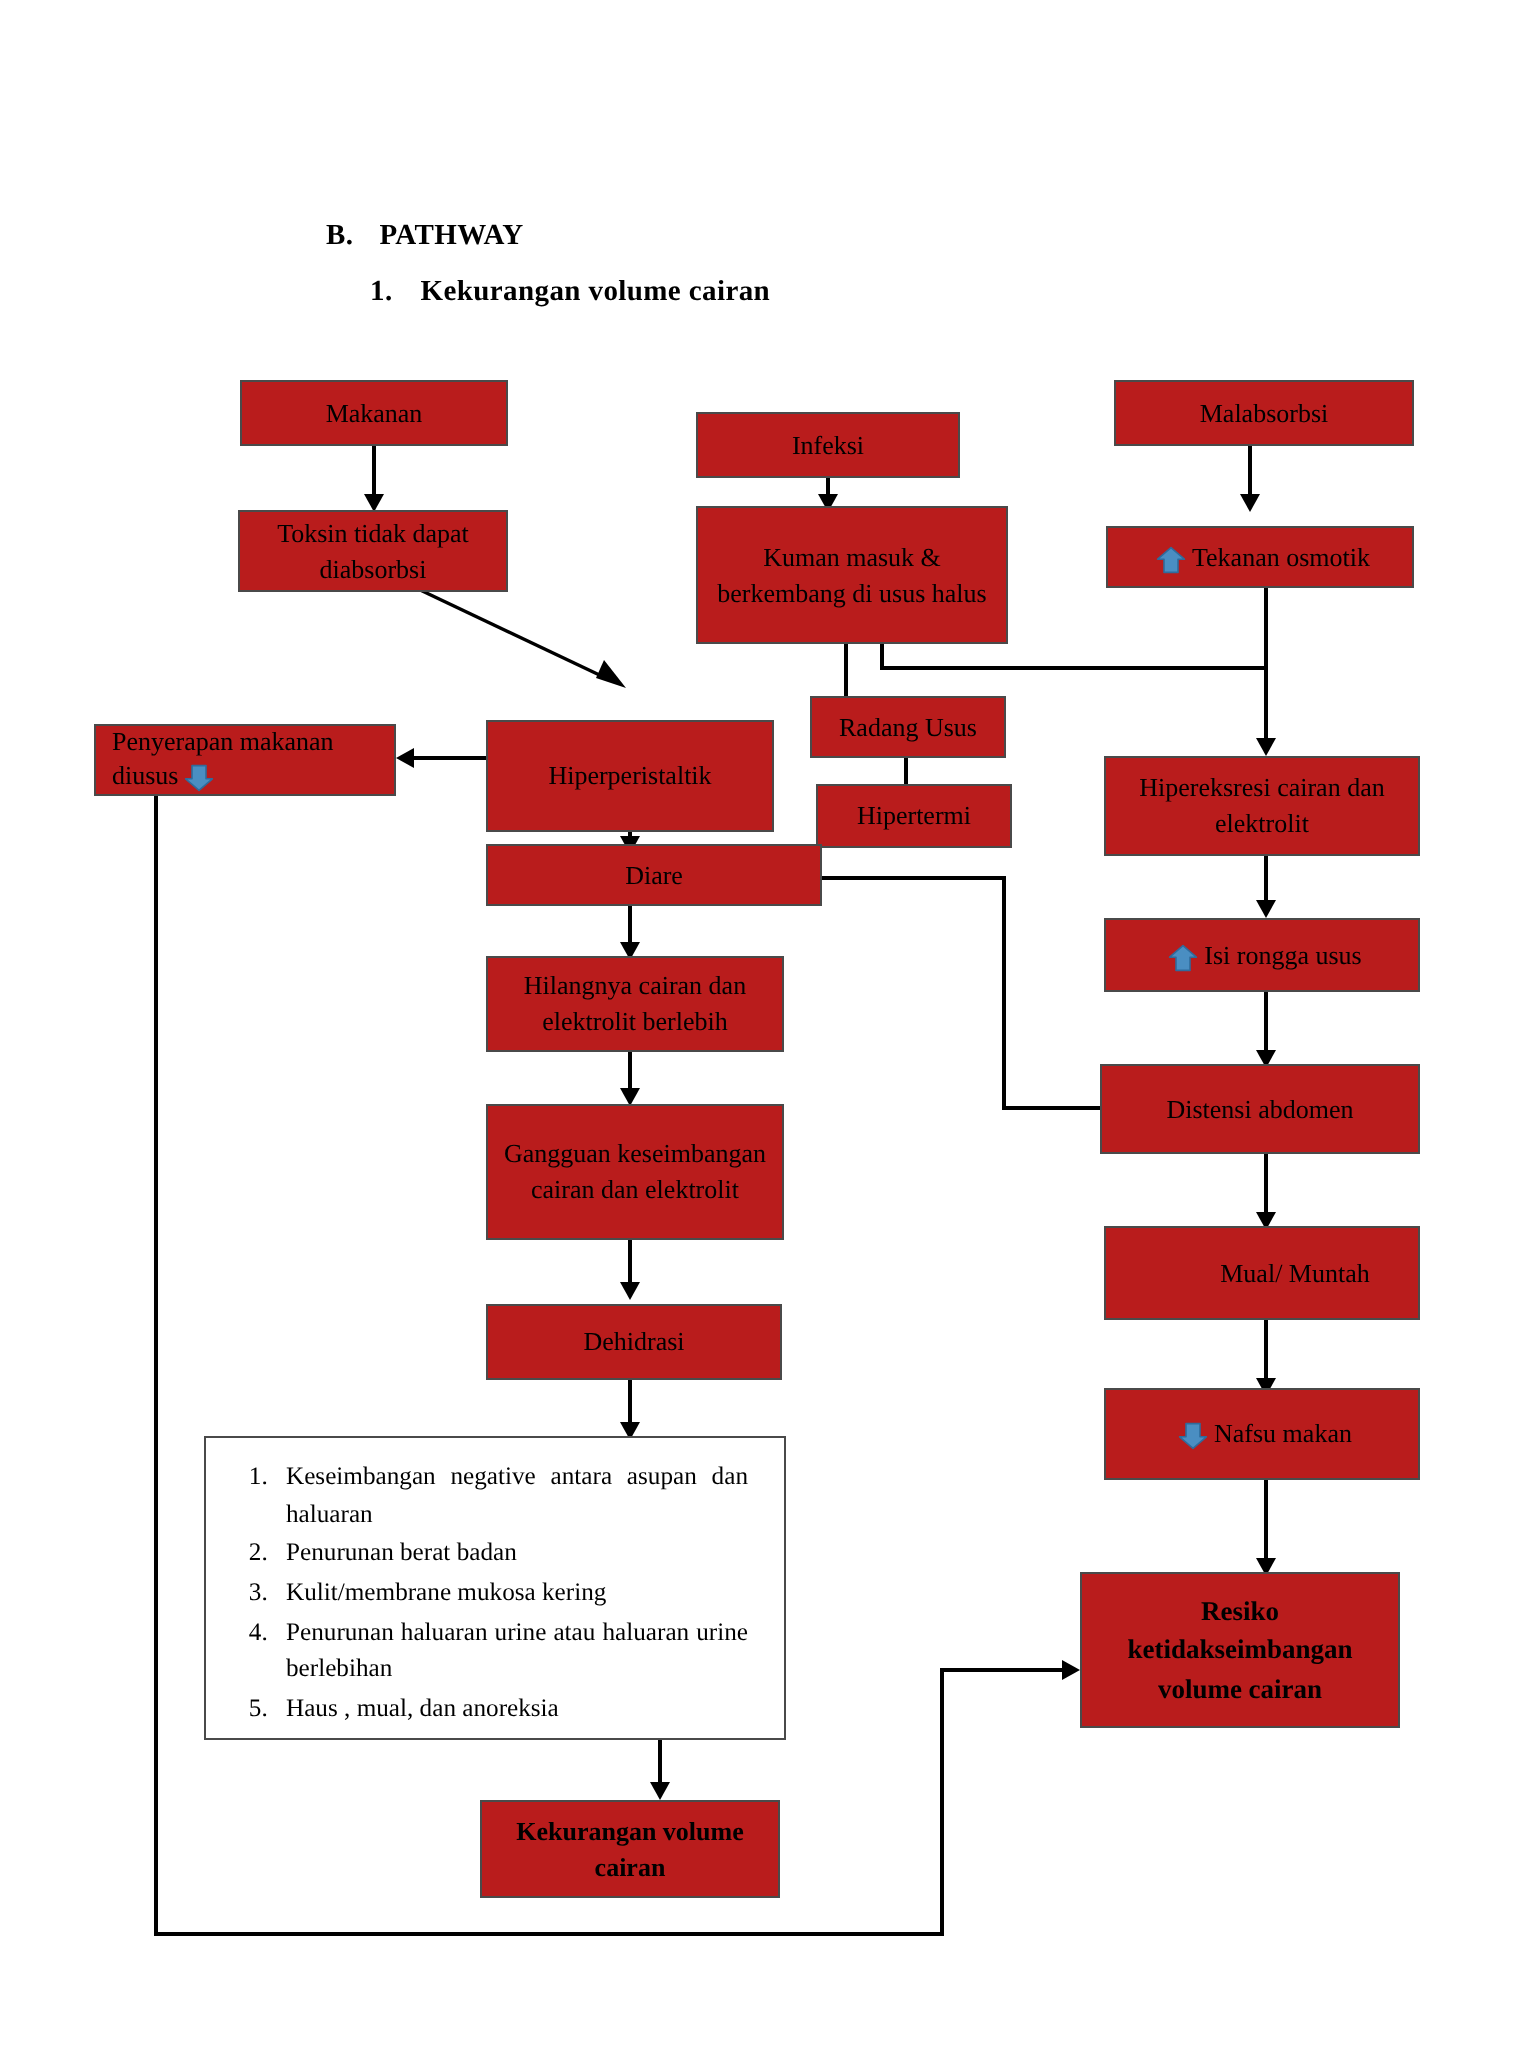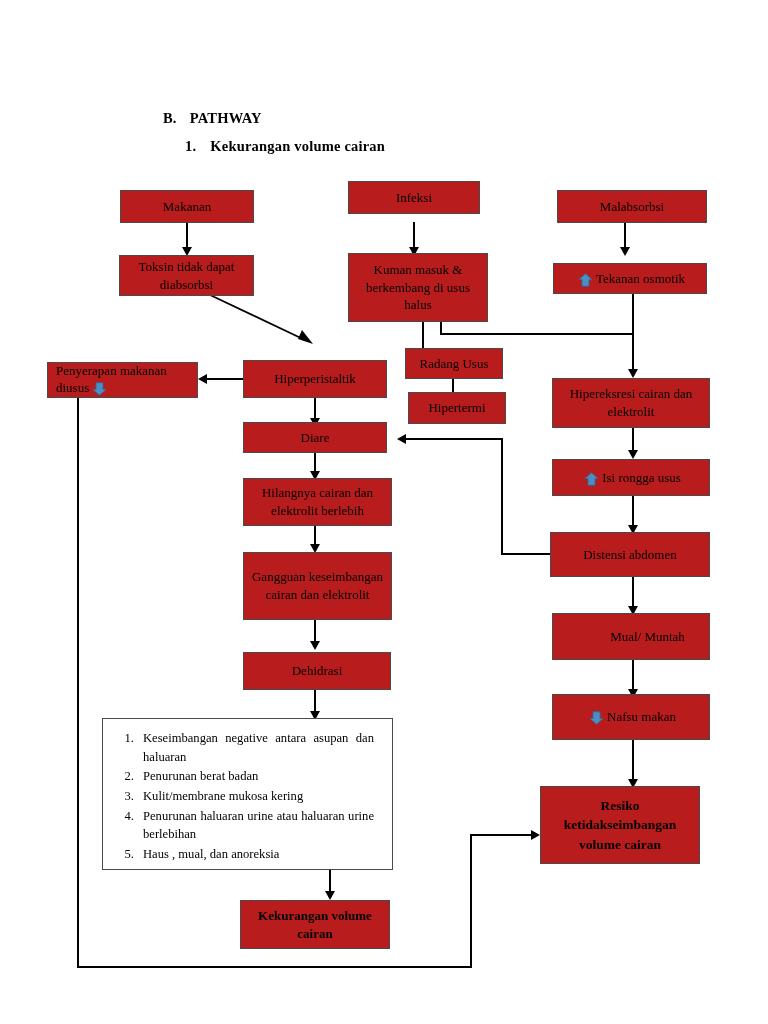--- a/index.html
+++ b/index.html
@@ -203,25 +203,25 @@
   <div class="arrowhead ah-right" style="left:531px; top:830px;"></div>
 
   <div class="node" style="left:120px; top:190px; width:134px; height:33px;">
     <span class="txt">Makanan</span>
   </div>
 
   <div class="node" style="left:119px; top:255px; width:135px; height:41px;">
     <span class="txt">Toksin tidak dapat diabsorbsi</span>
   </div>
 
-  <div class="node" style="left:348px; top:181px; width:132px; height:33px;text-align:center;">
+  <div class="node" style="left:348px; top:206px; width:132px; height:33px;text-align:center;">
     <span class="txt">Infeksi</span>
   </div>
 
-  <div class="node" style="left:348px; top:253px; width:140px; height:69px;">
+  <div class="node" style="left:348px; top:253px; width:156px; height:69px;">
     <span class="txt">Kuman masuk &amp; berkembang di usus halus</span>
   </div>
 
   <div class="node" style="left:557px; top:190px; width:150px; height:33px;">
     <span class="txt">Malabsorbsi</span>
   </div>
 
   <div class="node" style="left:553px; top:263px; width:154px; height:31px;">
     <span class="txt">
       <span class="fatarrow">
@@ -233,33 +233,33 @@
   </div>
 
   <div class="node" style="left:405px; top:348px; width:98px; height:31px;">
     <span class="txt">Radang Usus</span>
   </div>
 
   <div class="node" style="left:408px; top:392px; width:98px; height:32px;">
     <span class="txt">Hipertermi</span>
   </div>
 
-  <div class="node" style="left:243px; top:360px; width:144px; height:38px;text-align:center;">
+  <div class="node" style="left:243px; top:360px; width:144px; height:56px;text-align:center;">
     <span class="txt">Hiperperistaltik</span>
   </div>
 
   <div class="node left" style="left:47px; top:362px; width:151px; height:36px; line-height:1.3;">
     <span class="txt"><span>Penyerapan makanan diusus</span><span class="fatarrow">
         <svg width="15" height="14" viewBox="0 0 15 14">
           <polygon points="7.5,13.2 0.8,7.4 4,7.4 4,0.8 11,0.8 11,7.4 14.2,7.4" fill="#4a8ec2" stroke="#2f6b9c" stroke-width="0.8" stroke-linejoin="round"></polygon>
         </svg>
       </span></span>
   </div>
 
-  <div class="node" style="left:243px; top:422px; width:144px; height:31px;">
+  <div class="node" style="left:243px; top:422px; width:168px; height:31px;">
     <span class="txt">Diare</span>
   </div>
 
   <div class="node" style="left:243px; top:478px; width:149px; height:48px;align-items:center;">
     <span class="txt">Hilangnya cairan dan elektrolit berlebih</span>
   </div>
 
   <div class="node" style="left:243px; top:552px; width:149px; height:68px;">
     <span class="txt">Gangguan keseimbangan cairan dan  elektrolit</span>
   </div>

